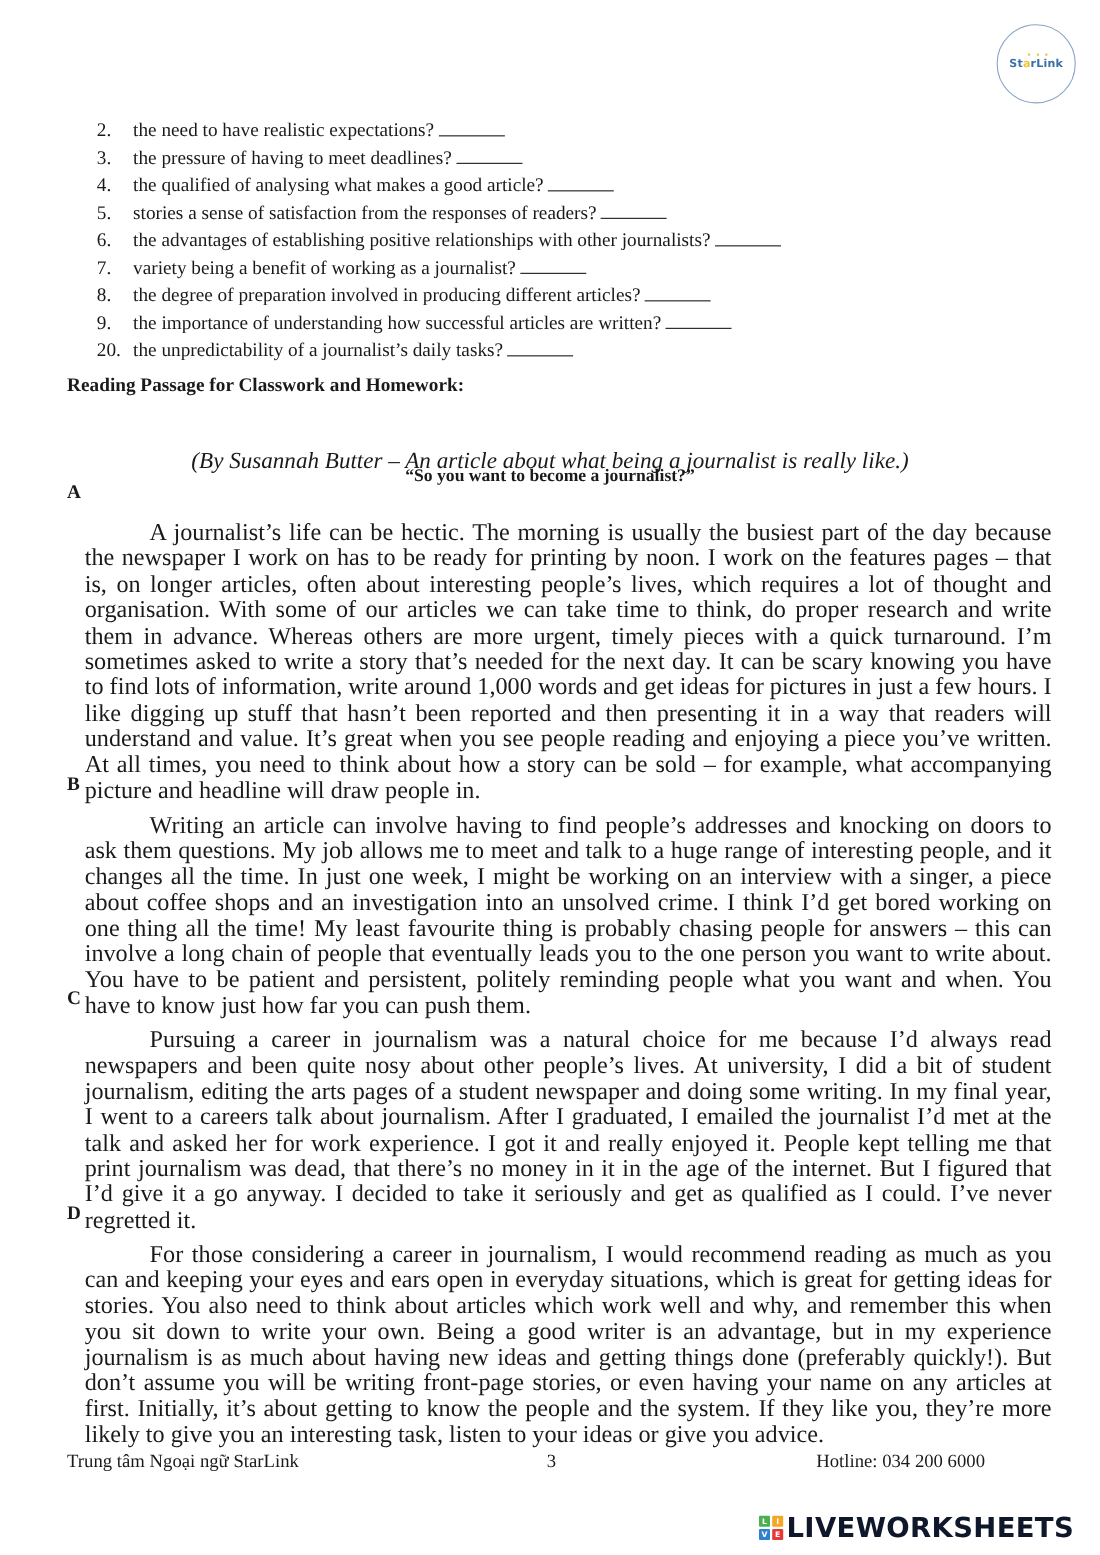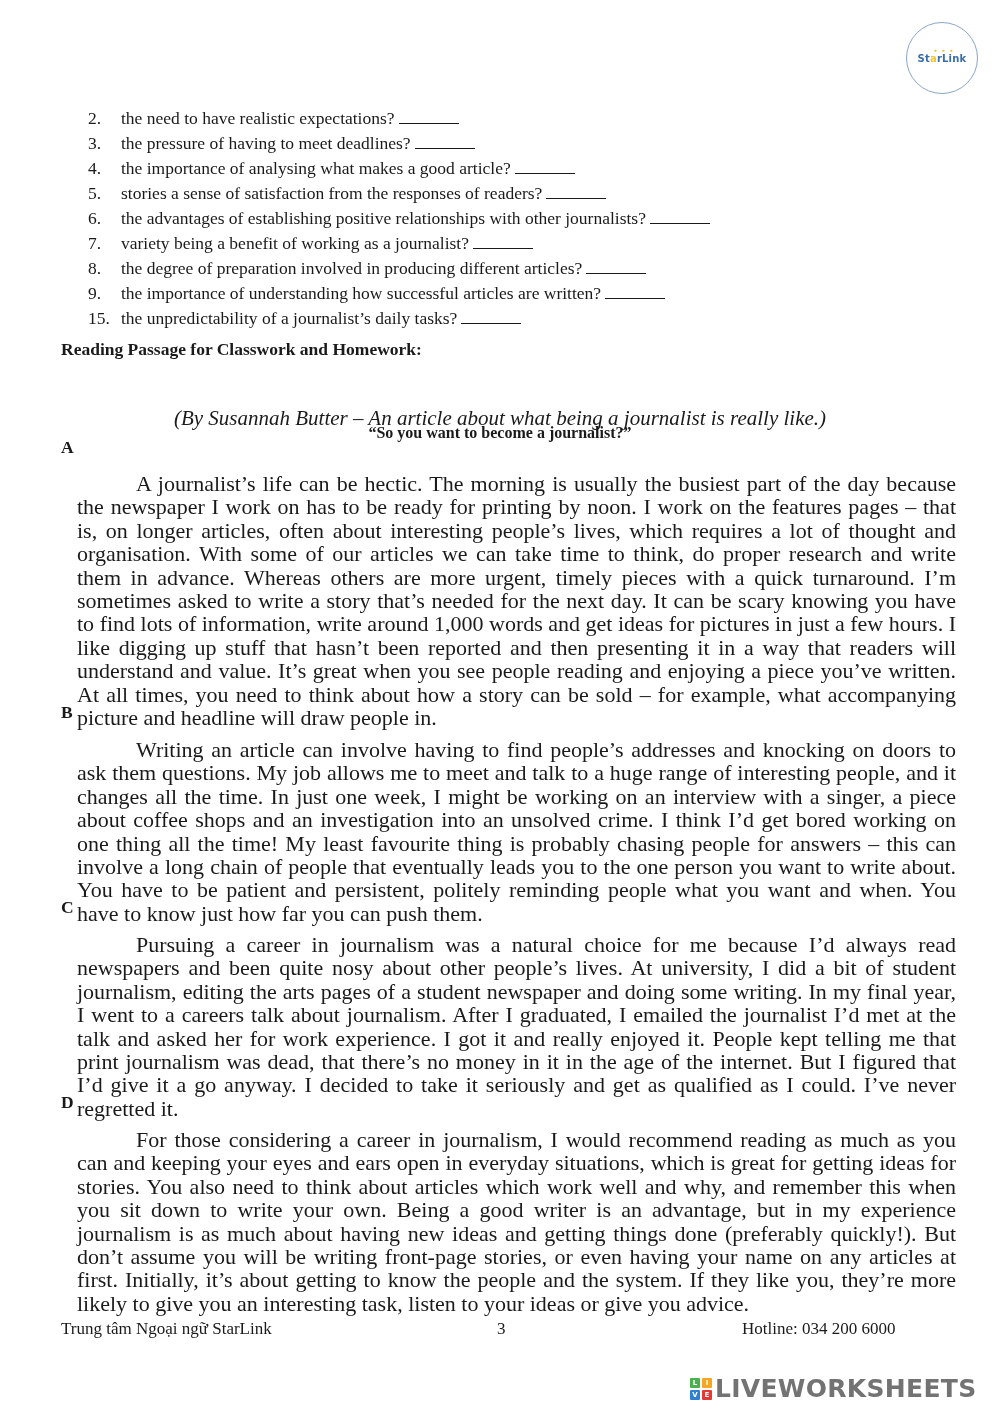--- a/index.html
+++ b/index.html
@@ -53,43 +53,43 @@
     .lw-logo {
       position: absolute; left: 690px; top: 1376px; display: flex; align-items: center;
     }
     .lw-grid { display: grid; grid-template-columns: 10px 10px; grid-template-rows: 10px 10px; gap: 2px; margin-right: 3px; }
     .lw-grid span {
       display: flex; align-items: center; justify-content: center;
       font-family: "DejaVu Sans", sans-serif; font-weight: bold; font-size: 7px; color: #fff; border-radius: 1px;
     }
     .lw-text {
       font-family: "DejaVu Sans", sans-serif; font-weight: bold; font-size: 25px;
-      color: #737373; letter-spacing: 0.3px; line-height: 26px;
+      color: #0f172a; letter-spacing: 0.3px; line-height: 26px;
     }
   </style>
 </head>
 <body>
 
 <div class="logo-circle">
   <div class="logo-text">
     <span class="logo-dots">• • •</span>
     <span>St</span><span class="logo-star">a</span><span>rLink</span>
   </div>
 </div>
 
 <ul class="qlist">
   <li><span class="qnum">2.</span><span>the need to have realistic expectations?</span><span class="blank"></span></li>
   <li><span class="qnum">3.</span><span>the pressure of having to meet deadlines?</span><span class="blank"></span></li>
-  <li><span class="qnum">4.</span><span>the importance of analysing what makes a good article?</span><span class="blank"></span></li>
+  <li><span class="qnum">4.</span><span>the qualified of analysing what makes a good article?</span><span class="blank"></span></li>
   <li><span class="qnum">5.</span><span>stories a sense of satisfaction from the responses of readers?</span><span class="blank"></span></li>
   <li><span class="qnum">6.</span><span>the advantages of establishing positive relationships with other journalists?</span><span class="blank"></span></li>
   <li><span class="qnum">7.</span><span>variety being a benefit of working as a journalist?</span><span class="blank"></span></li>
   <li><span class="qnum">8.</span><span>the degree of preparation involved in producing different articles?</span><span class="blank"></span></li>
   <li><span class="qnum">9.</span><span>the importance of understanding how successful articles are written?</span><span class="blank"></span></li>
-  <li><span class="qnum">15.</span><span>the unpredictability of a journalist’s daily tasks?</span><span class="blank"></span></li>
+  <li><span class="qnum">20.</span><span>the unpredictability of a journalist’s daily tasks?</span><span class="blank"></span></li>
 </ul>
 
 <div class="section-head">Reading Passage for Classwork and Homework:</div>
 <div class="title">“So you want to become a journalist?”</div>
 <div class="subtitle">(By Susannah Butter – An article about what being a journalist is really like.)</div>
 
 <div class="para-label" style="top:436px;">A</div>
 <p class="para" style="top:456px;">A journalist’s life can be hectic. The morning is usually the busiest part of the day because the newspaper I work on has to be ready for printing by noon. I work on the features pages – that is, on longer articles, often about interesting people’s lives, which requires a lot of thought and organisation. With some of our articles we can take time to think, do proper research and write them in advance. Whereas others are more urgent, timely pieces with a quick turnaround. I’m sometimes asked to write a story that’s needed for the next day. It can be scary knowing you have to find lots of information, write around 1,000 words and get ideas for pictures in just a few hours. I like digging up stuff that hasn’t been reported and then presenting it in a way that readers will understand and value. It’s great when you see people reading and enjoying a piece you’ve written. At all times, you need to think about how a story can be sold – for example, what accompanying picture and headline will draw people in.</p>
 
 <div class="para-label" style="top:701px;">B</div>

